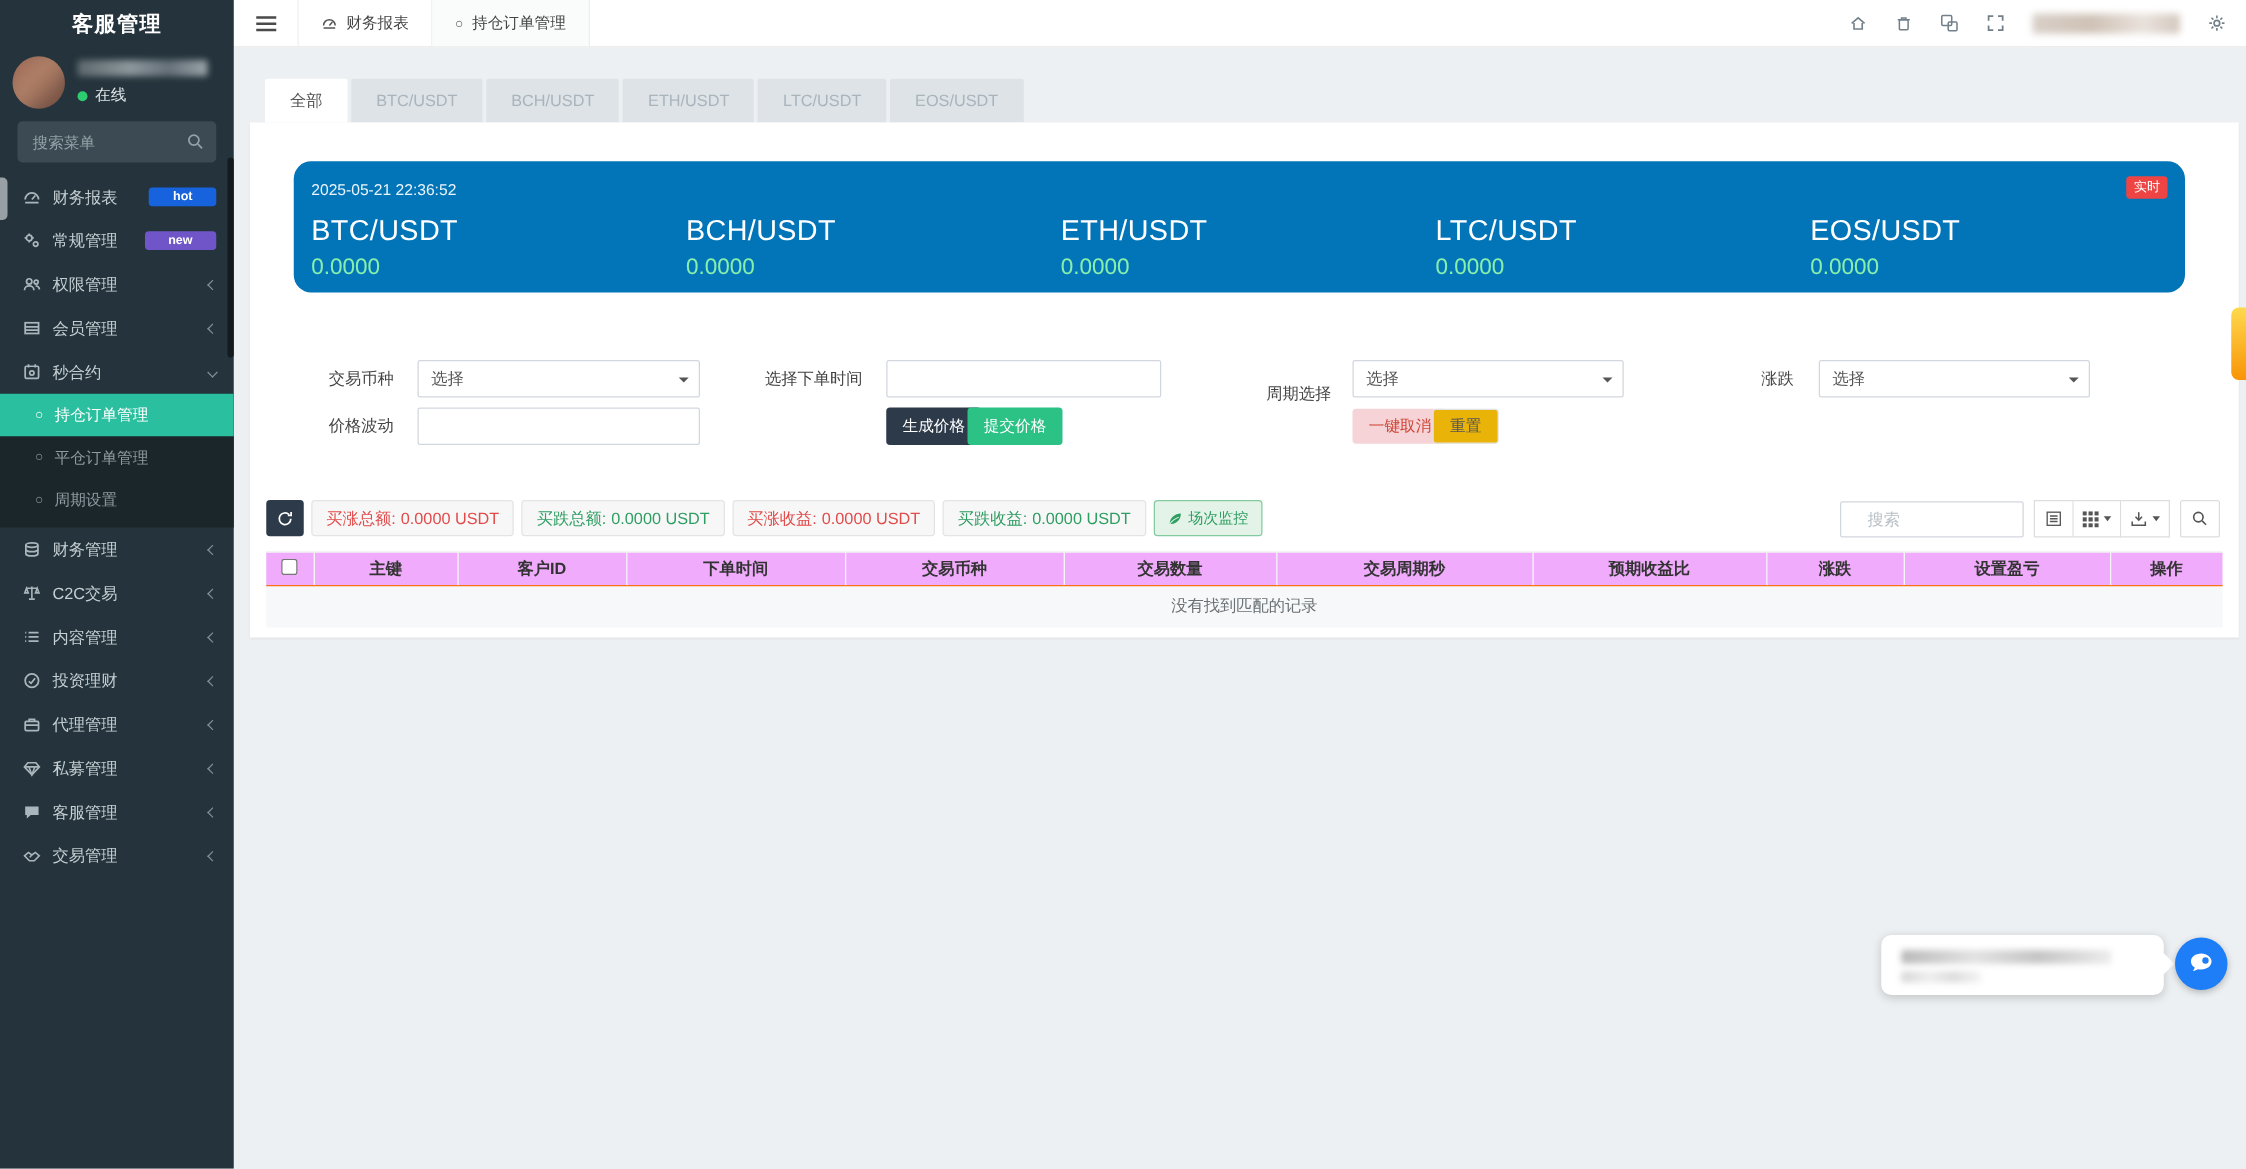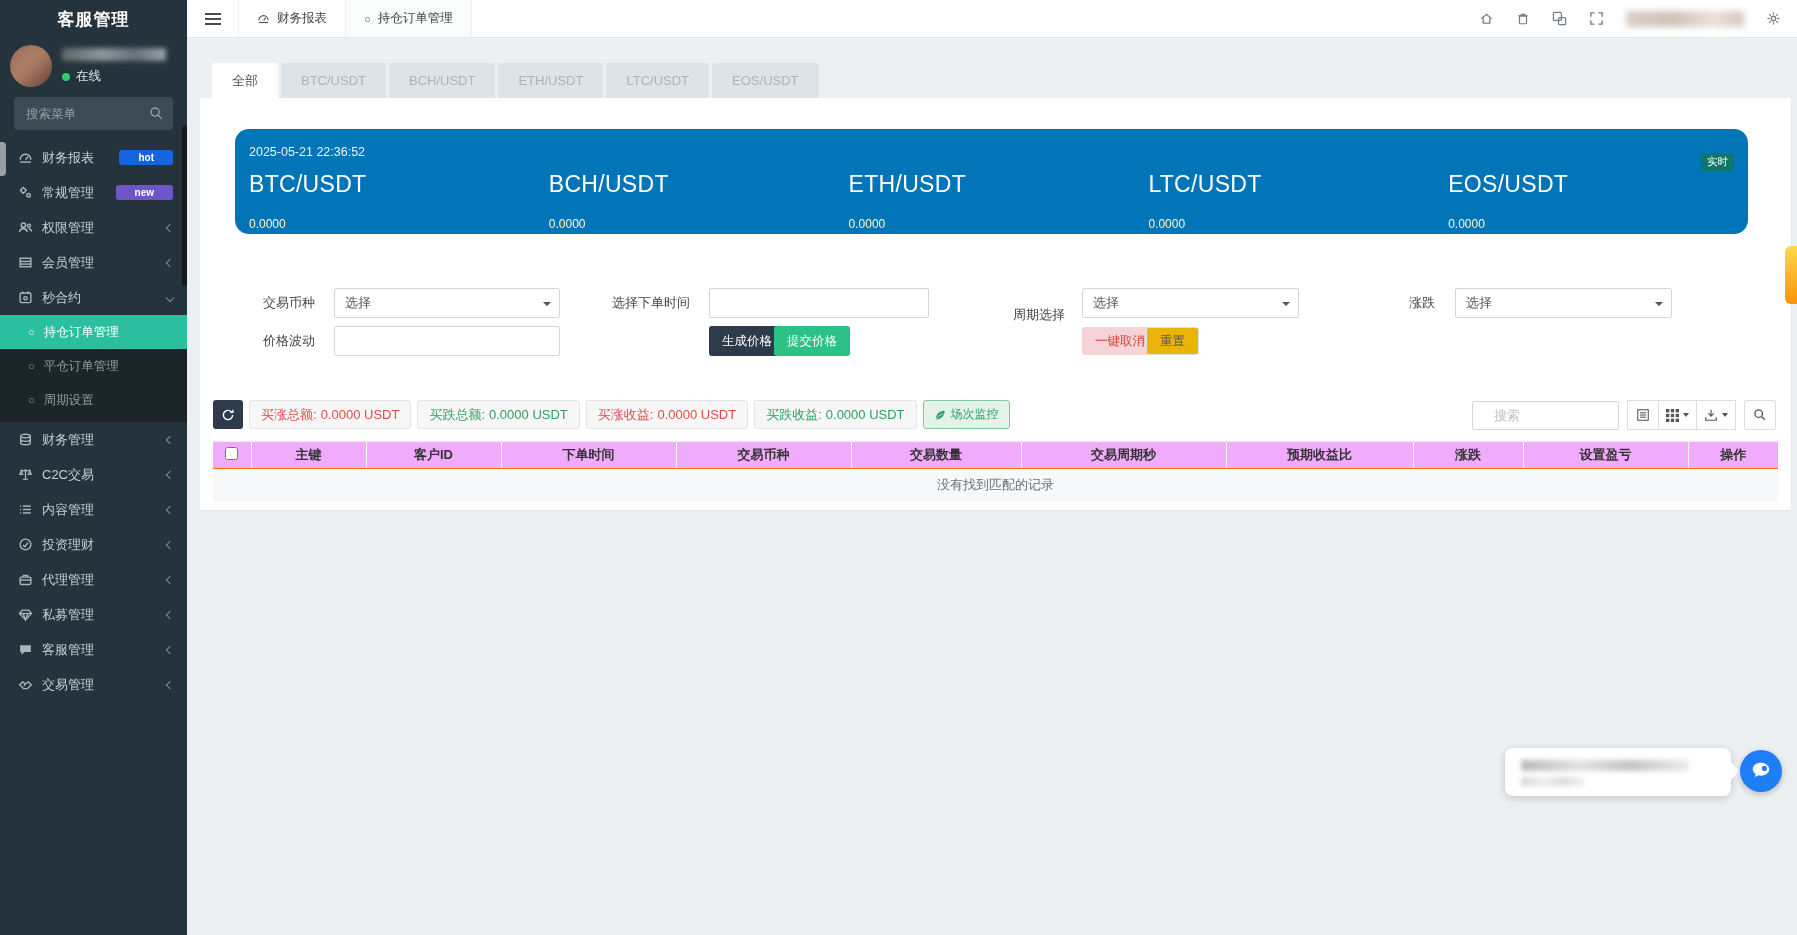--- a/index.html
+++ b/index.html
@@ -68,26 +68,26 @@
   .ptab { height:35px; padding:0 20px; display:flex; align-items:center; font-size:13px;
           background:#dde3e7; color:#aab4bc; border-radius:2px 2px 0 0; cursor:pointer; }
   .ptab.active { background:#fff; color:#555; }
 
   .card { position:absolute; left:13px; top:60px; width:1591px; height:412px; background:#fff;
           box-shadow:0 1px 2px rgba(0,0,0,.05); }
 
   .banner { position:absolute; left:35px; top:31px; width:1513px; height:105px; background:#0274b8;
             border-radius:14px; color:#fff; }
   .banner-ts { position:absolute; left:14px; top:16px; font-size:12.5px; color:#eaf4fb; }
-  .banner-badge { position:absolute; right:14px; top:24px; background:#0f766e; color:#fff;
+  .banner-badge { position:absolute; right:14px; top:12px; background:#ef4444; color:#fff;
             font-size:10.5px; padding:2px 6px; border-radius:3px; }
   .banner-pairs { position:absolute; left:14px; right:0; top:42px; display:flex; }
   .bpair { width:20%; }
   .bpair .pname { font-size:23px; letter-spacing:.3px; }
-  .bpair .pval { font-size:12px; color:#fef9c3; margin-top:19px; }
+  .bpair .pval { font-size:18px; color:#86efac; margin-top:5px; }
 
   .flabel { position:absolute; height:30px; line-height:30px; font-size:13px; color:#444; }
   .fselect { position:absolute; height:30px; border:1px solid #d2d6de; background:#fff; border-radius:2px;
              font-size:13px; color:#555; line-height:28px; padding:0 10px; cursor:pointer; }
   .caret { position:absolute; right:8px; top:13px; width:0; height:0;
            border-left:4px solid transparent; border-right:4px solid transparent; border-top:4px solid #555; }
   .ftext { position:absolute; height:30px; border:1px solid #d2d6de; background:#fff; border-radius:2px;
            font-size:13px; color:#555; padding:0 8px; outline:none; font-family:inherit; }
   .btn { position:absolute; height:30px; border:none; border-radius:3px; font-size:12.5px;
          font-family:inherit; cursor:pointer; padding:0 13px; }

